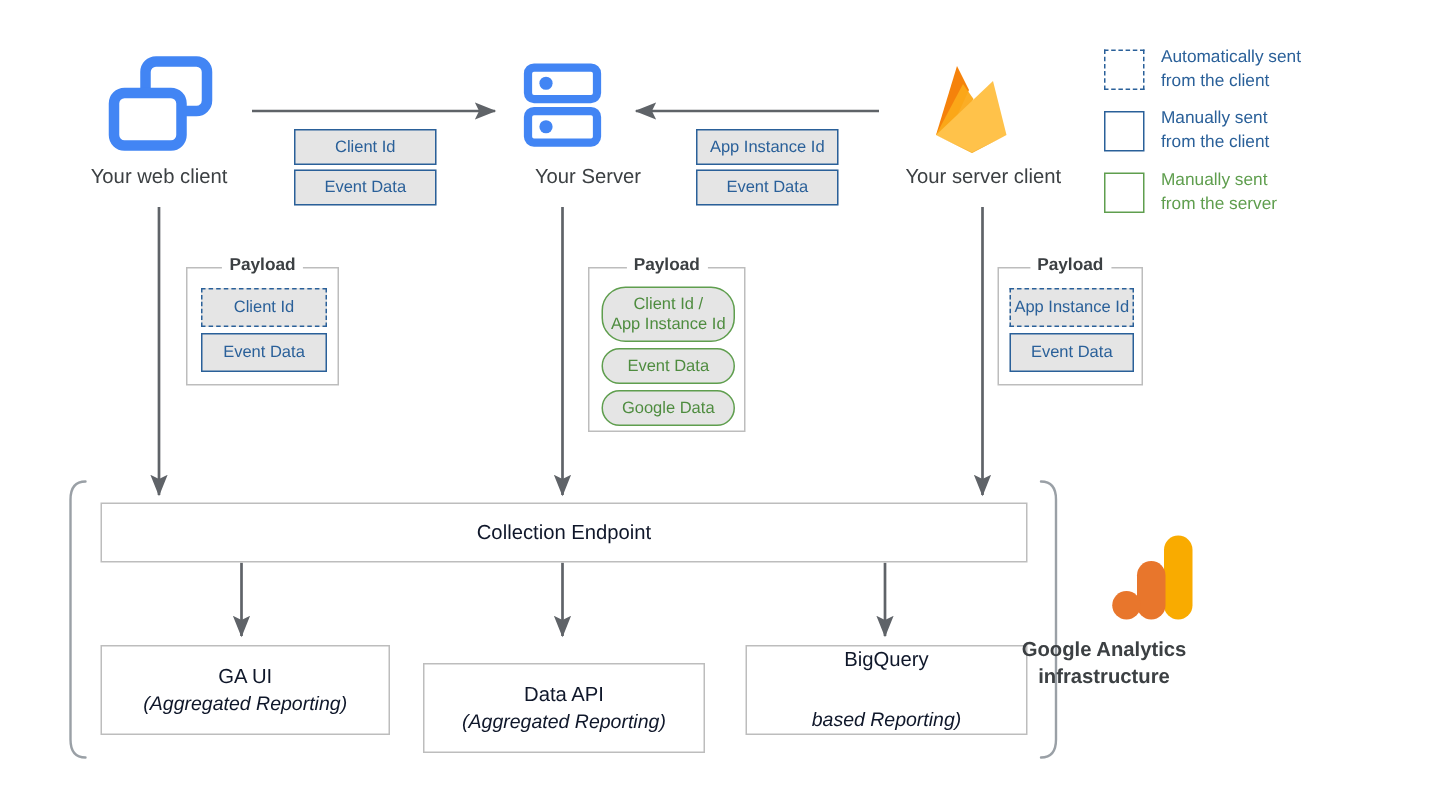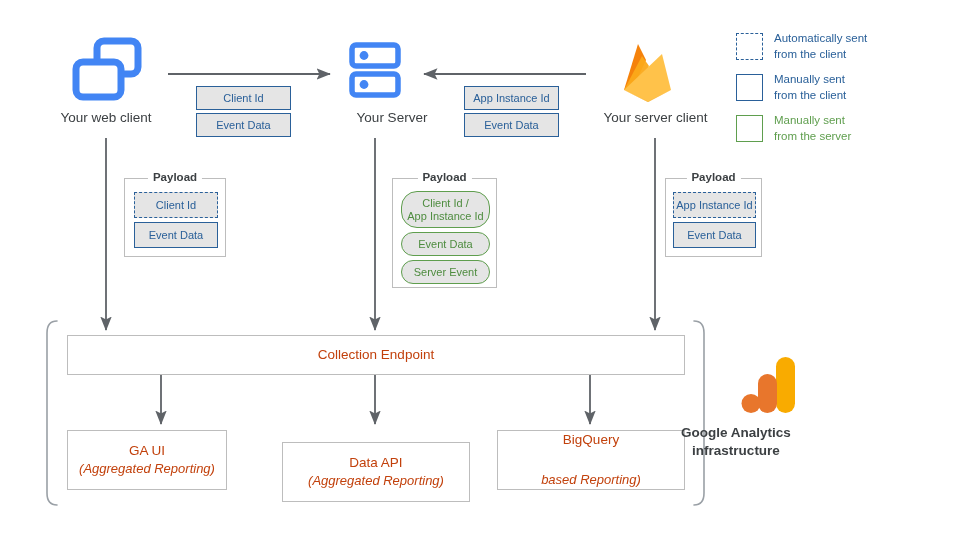--- a/index.html
+++ b/index.html
@@ -67,21 +67,21 @@
   
   .grey-box {
     box-sizing: border-box;
     border: 1.2px solid #bdbdbd;
     background: #ffffff;
     display: flex;
     flex-direction: column;
     align-items: center;
     justify-content: center;
     text-align: center;
-    color: #c2410c;
+    color: #0f172a;
     font-size: 13.5px;
     line-height: 1.35;
   }
   .grey-box .sub {
     font-style: italic;
     font-size: 13px;
   }
 
   
   .legend-row { position: absolute; }
@@ -201,34 +201,34 @@
     <div class="chip" style="position:absolute; left:9px; top:43px; width:84px; height:26px;">Event Data</div>
   </div>
 
   <div class="abs payload-box" style="left:392px; top:178px; width:105px; height:110px;">
     <div class="payload-title">Payload</div>
     <div class="chip green" style="position:absolute; left:8px; top:12px; width:89px; height:37px; flex-direction:column;">
       <span>Client Id /</span>
       <span>App Instance Id</span>
     </div>
     <div class="chip green" style="position:absolute; left:8px; top:53px; width:89px; height:24px;">Event Data</div>
-    <div class="chip green" style="position:absolute; left:8px; top:81px; width:89px; height:24px;">Server Event</div>
+    <div class="chip green" style="position:absolute; left:8px; top:81px; width:89px; height:24px;">Google Data</div>
   </div>
 
   <div class="abs payload-box" style="left:665px; top:178px; width:97px; height:79px;">
     <div class="payload-title">Payload</div>
     <div class="chip dashed" style="position:absolute; left:7px; top:13px; width:83px; height:26px;">App Instance Id</div>
     <div class="chip" style="position:absolute; left:7px; top:43px; width:83px; height:26px;">Event Data</div>
   </div>
 
   <div class="abs grey-box" style="left:67px; top:335px; width:618px; height:40px;">
     <span>Collection Endpoint</span>
   </div>
 
-  <div class="abs grey-box" style="left:67px; top:430px; width:160px; height:60px;">
+  <div class="abs grey-box" style="left:67px; top:430px; width:193px; height:60px;">
     <span>GA UI</span>
     <span class="sub">(Aggregated Reporting)</span>
   </div>
 
   <div class="abs grey-box" style="left:282px; top:430px; width:188px; height:60px;margin-top:12px;">
     <span>Data API</span>
     <span class="sub">(Aggregated Reporting)</span>
   </div>
 
   <div class="abs grey-box" style="left:497px; top:430px; width:188px; height:60px;justify-content:space-between;">

